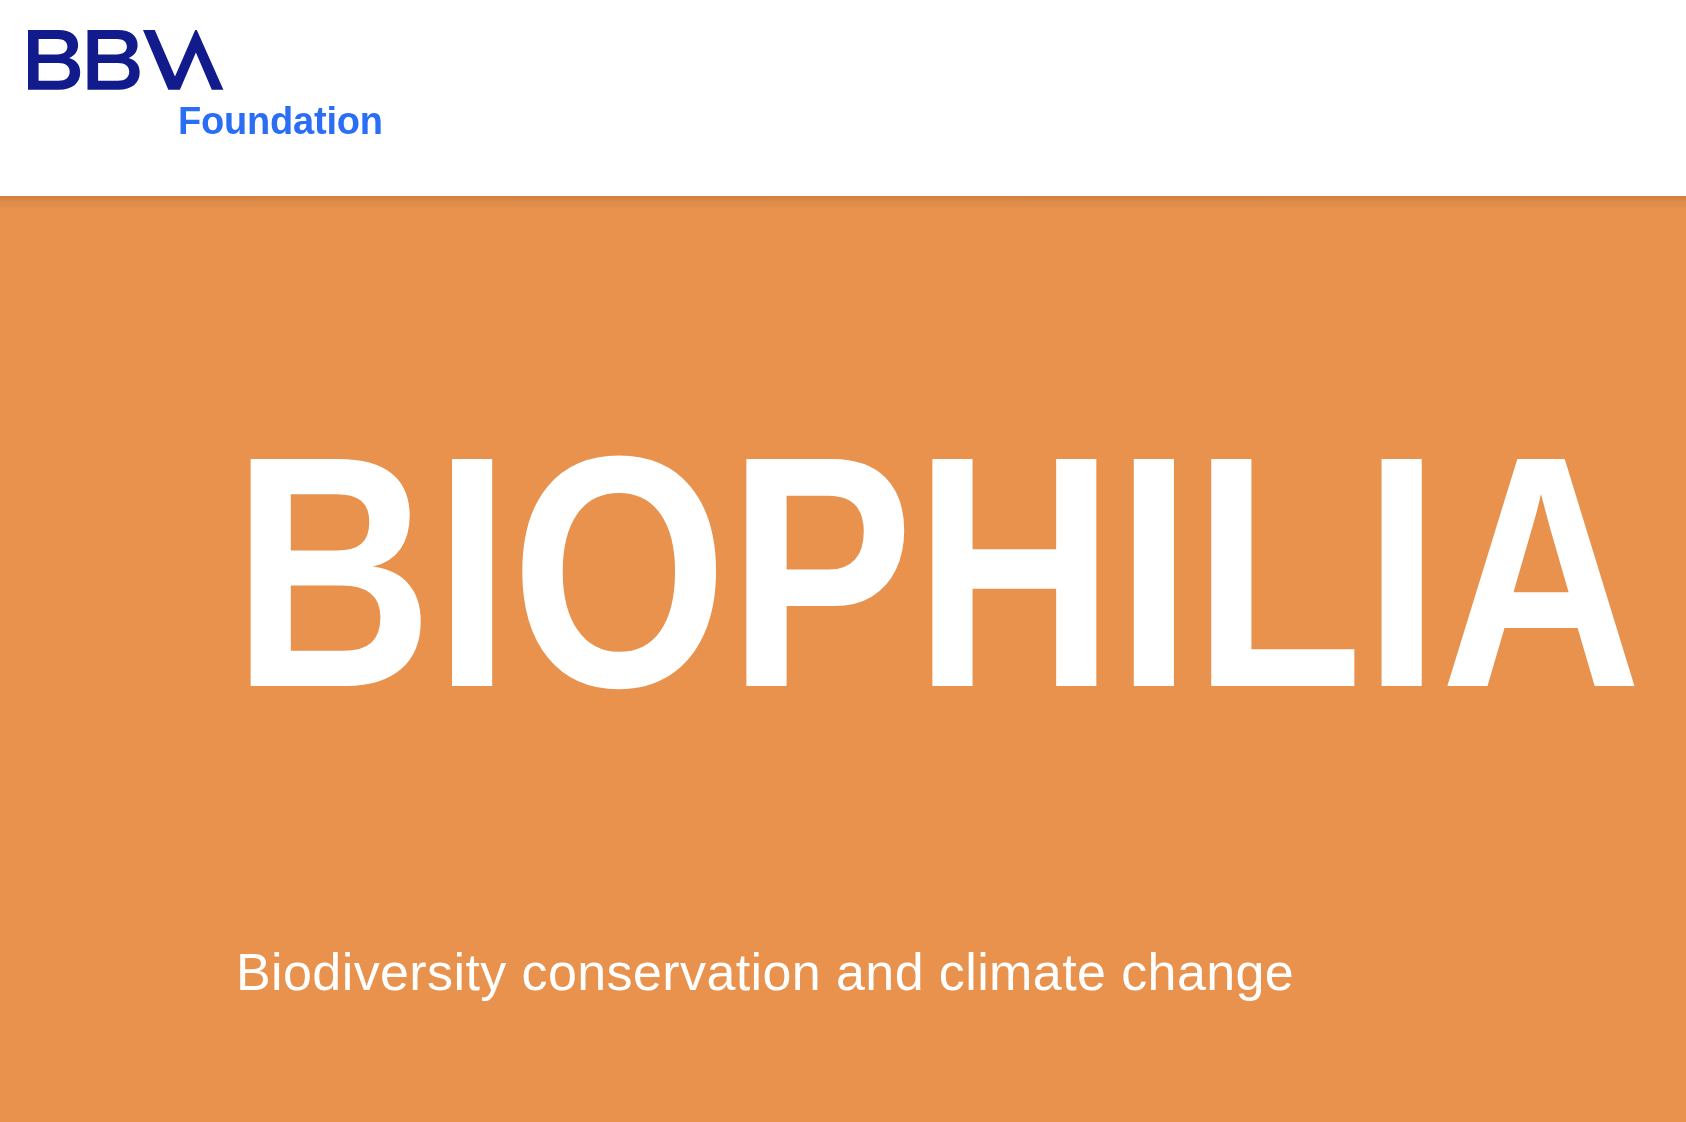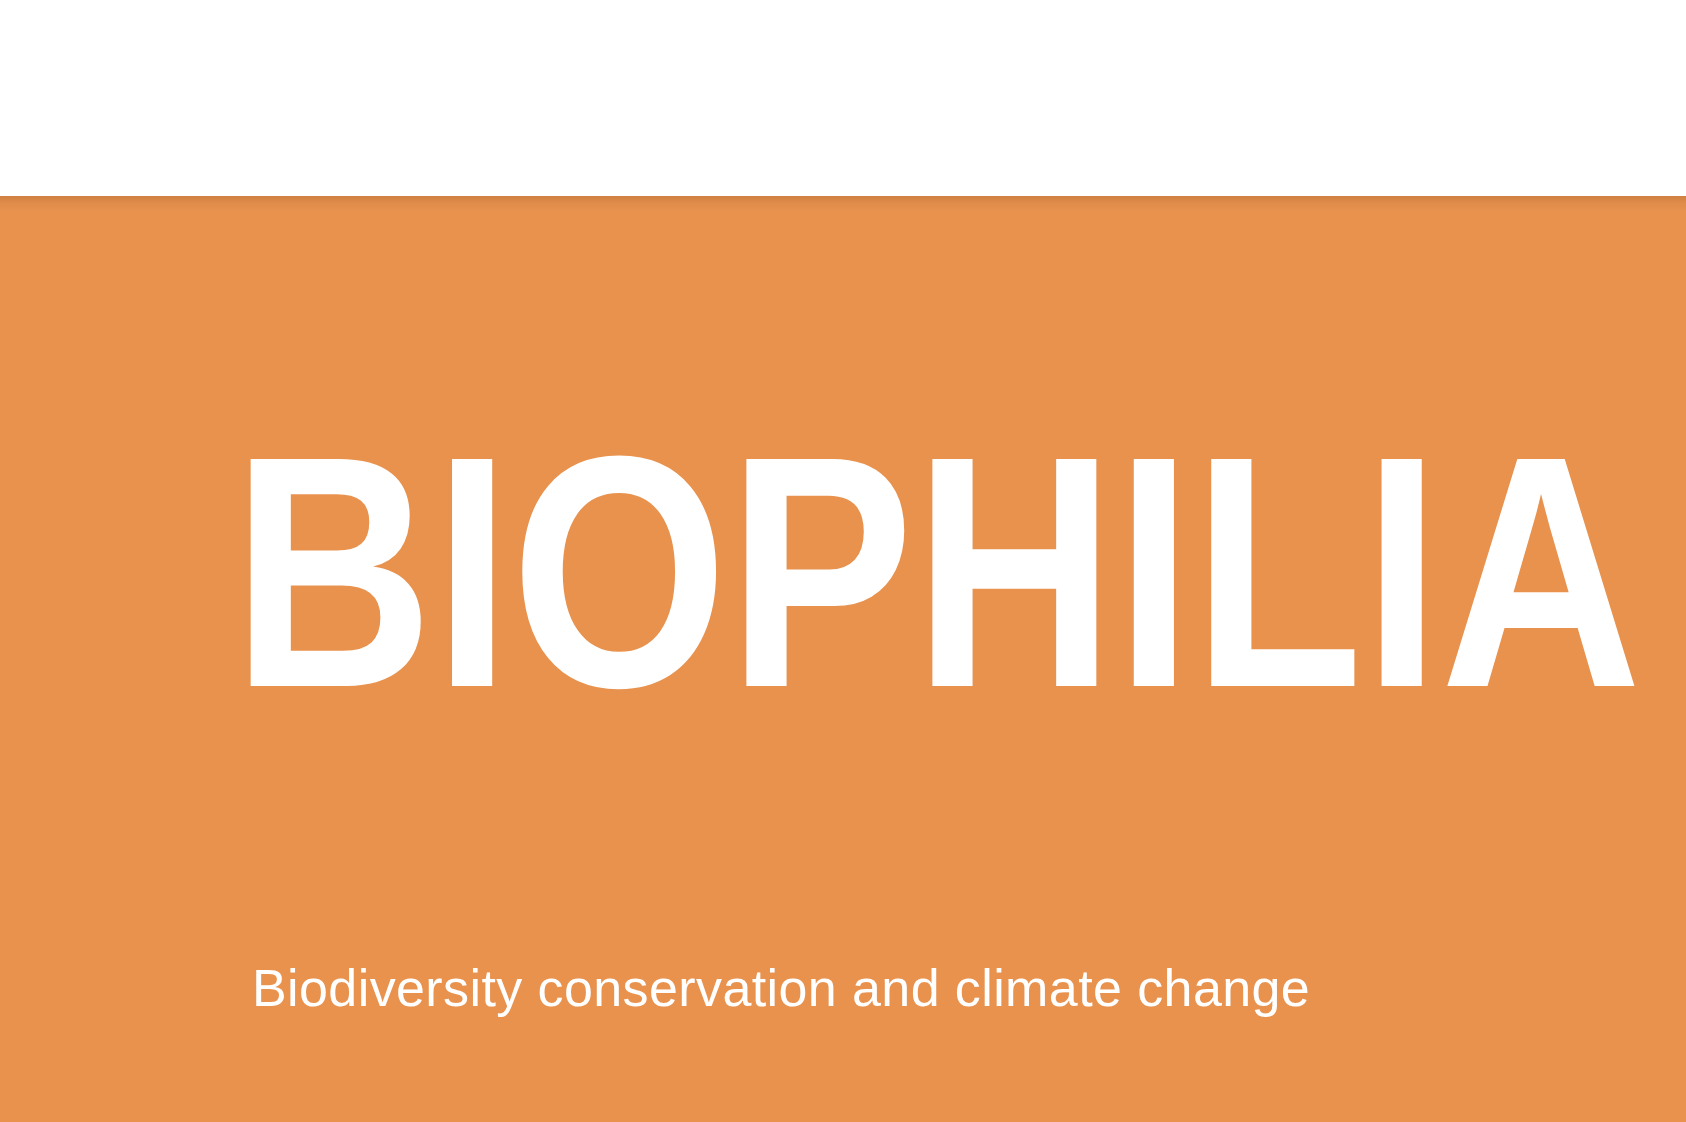--- a/index.html
+++ b/index.html
@@ -120,28 +120,53 @@
     position: absolute;
     left: 236px;
     top: 748px;
     color: #ffffff;
     font-family: "Liberation Sans", "DejaVu Sans", sans-serif;
     font-weight: 400;
     font-size: 52px;
     line-height: 1.1;
     letter-spacing: 0.4px;
     white-space: nowrap;
-    margin: 16px;
+    margin: 0;
   }
 </style>
 </head>
 <body>
 
 <div class="page">
 
+  <header class="site-header">
+
+    <a class="brand-lockup" href="#">
+
+      <svg class="bbva-mark" viewBox="0 0 212 62" xmlns="http://www.w3.org/2000/svg" aria-label="BBVA">
+        <g fill="#111b8c">
+
+          <path d="M0 0 h30.5 c12.4 0 19.6 5.8 19.6 15.0 c0 6.2 -3.3 10.6 -8.9 12.9
+                   c6.9 2.0 11.0 7.0 11.0 14.3 c0 11.0 -8.0 17.5 -21.2 17.5 H0 Z
+                   M10.6 8.9 v15.6 h18.6 c6.5 0 10.2 -2.9 10.2 -7.9 c0 -5.0 -3.6 -7.7 -10.2 -7.7 Z
+                   M10.6 33.0 v17.8 h19.9 c7.1 0 11.2 -3.3 11.2 -9.0 c0 -5.6 -4.1 -8.8 -11.2 -8.8 Z"></path>
+
+          <path d="M59.5 0 h30.5 c12.4 0 19.6 5.8 19.6 15.0 c0 6.2 -3.3 10.6 -8.9 12.9
+                   c6.9 2.0 11.0 7.0 11.0 14.3 c0 11.0 -8.0 17.5 -21.2 17.5 H59.5 Z
+                   M70.1 8.9 v15.6 h18.6 c6.5 0 10.2 -2.9 10.2 -7.9 c0 -5.0 -3.6 -7.7 -10.2 -7.7 Z
+                   M70.1 33.0 v17.8 h19.9 c7.1 0 11.2 -3.3 11.2 -9.0 c0 -5.6 -4.1 -8.8 -11.2 -8.8 Z"></path>
+
+          <path d="M115.0 0 h11.8 l20.2 46.4 L167.2 0 h1.6 l26.6 59.7 h-11.6
+                   l-15.9 -37.2 l-16.0 37.2 h-11.6 Z"></path>
+        </g>
+      </svg>
+
+      <span class="brand-sub">Foundation</span>
+    </a>
+  </header>
 
   <section class="hero">
     <div class="hero-topshade"></div>
 
     <div class="hero-inner">
       <h1 class="hero-title">BIOPHILIA</h1>
 
       <p class="hero-subtitle">Biodiversity conservation and climate change</p>
     </div>
   </section>

